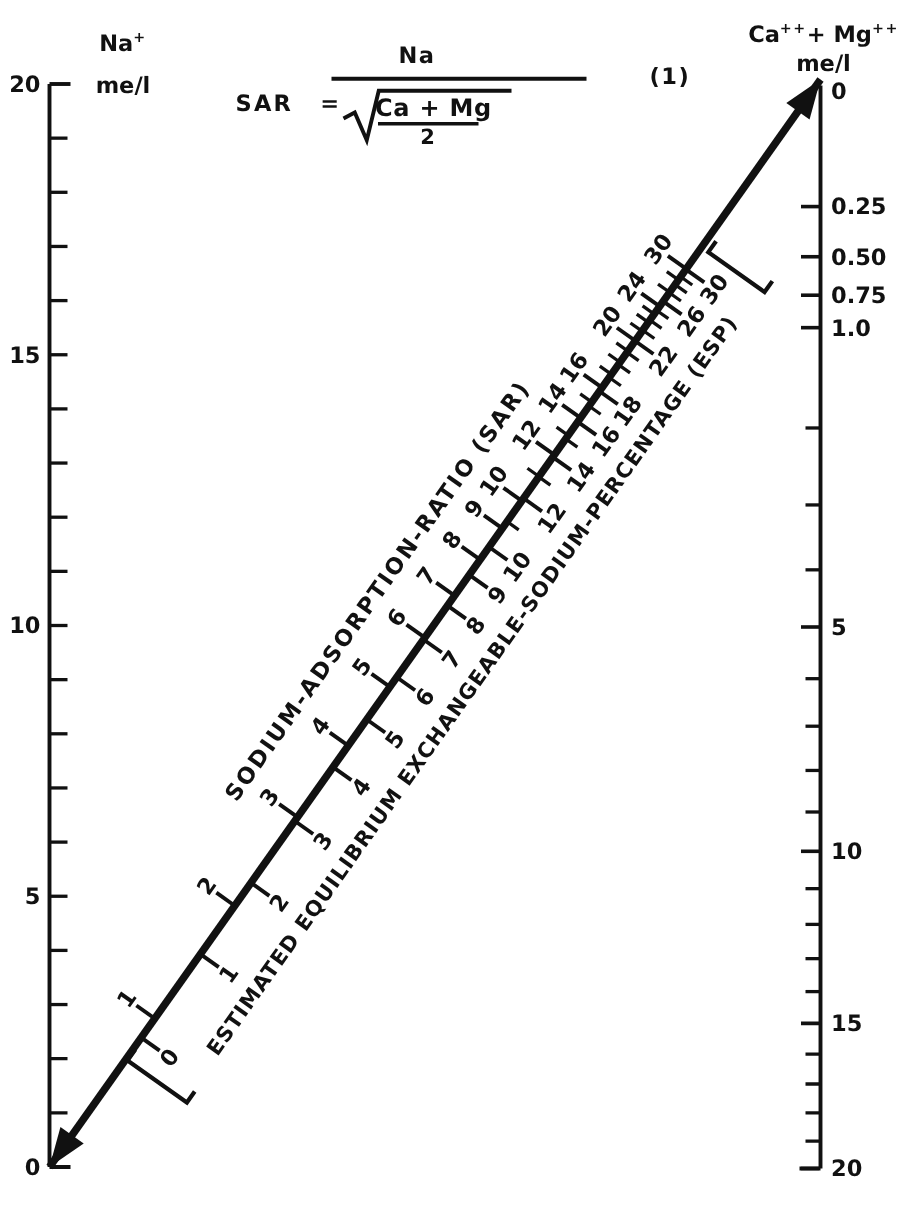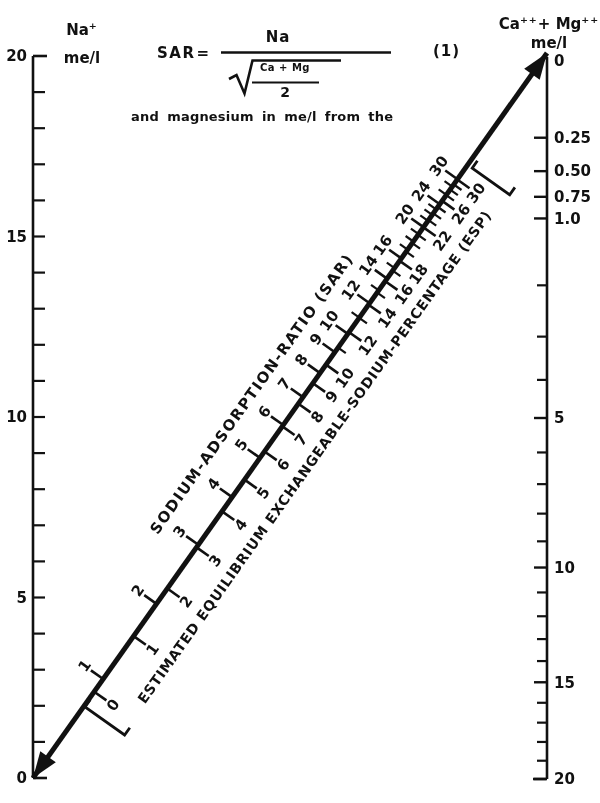--- a/index.html
+++ b/index.html
@@ -5,23 +5,23 @@
   html,body{margin:0;padding:0;background:#fff;}
   #page{position:relative;width:600px;height:803px;background:#ffffff;overflow:hidden;
         font-family:"DejaVu Sans",sans-serif;}
   svg{position:absolute;left:0;top:0;}
   svg text{font-family:"DejaVu Sans",sans-serif;font-weight:bold;}
   .ov{position:absolute;color:#111;font-weight:bold;white-space:nowrap;}
   .ctr{text-align:center;}
   sup{font-size:9.5px;vertical-align:super;letter-spacing:1px;}
   #hdr-left{left:52px;top:12px;width:60px;font-size:15px;line-height:28px;}
   #hdr-right{left:498px;top:10px;width:102px;font-size:15px;line-height:19px;}
-  #f-lhs{left:157px;top:44px;font-size:15px;letter-spacing:1.5px;display:flex;gap:1px;}
+  #f-lhs{left:157px;top:60px;font-size:15px;letter-spacing:1.5px;display:flex;gap:18px;}
   #f-num{left:243px;top:28px;width:70px;font-size:15px;letter-spacing:1px;}
-  #f-radnum{left:250px;top:62px;width:70px;font-size:10px;letter-spacing:0.5px;}
+  #f-radnum{left:250px;top:62px;width:70px;font-size:16px;letter-spacing:0.5px;}
   #f-radden{left:250px;top:84px;width:70px;font-size:14px;}
   #f-eqno{left:433px;top:42px;font-size:15px;letter-spacing:1px;}
   #note{left:131px;top:110px;font-size:13px;line-height:14.2px;
         word-spacing:3.5px;letter-spacing:0.2px;font-weight:bold;color:#111;position:absolute;}
 </style>
 </head>
 <body>
 
 <div id="page">
 
@@ -204,16 +204,15 @@
   <div class="ov" id="f-lhs">
     <span>SAR</span>
     <span>=</span>
   </div>
   <div class="ov ctr" id="f-num">Na</div>
   <div class="ov ctr" id="f-radnum">Ca + Mg</div>
   <div class="ov ctr" id="f-radden">2</div>
   <div class="ov" id="f-eqno">(1)</div>
 
   <div id="note">
-    <div>and magnesium in me/l from the</div>
   </div>
 
 </div>
 
 </body></html>

